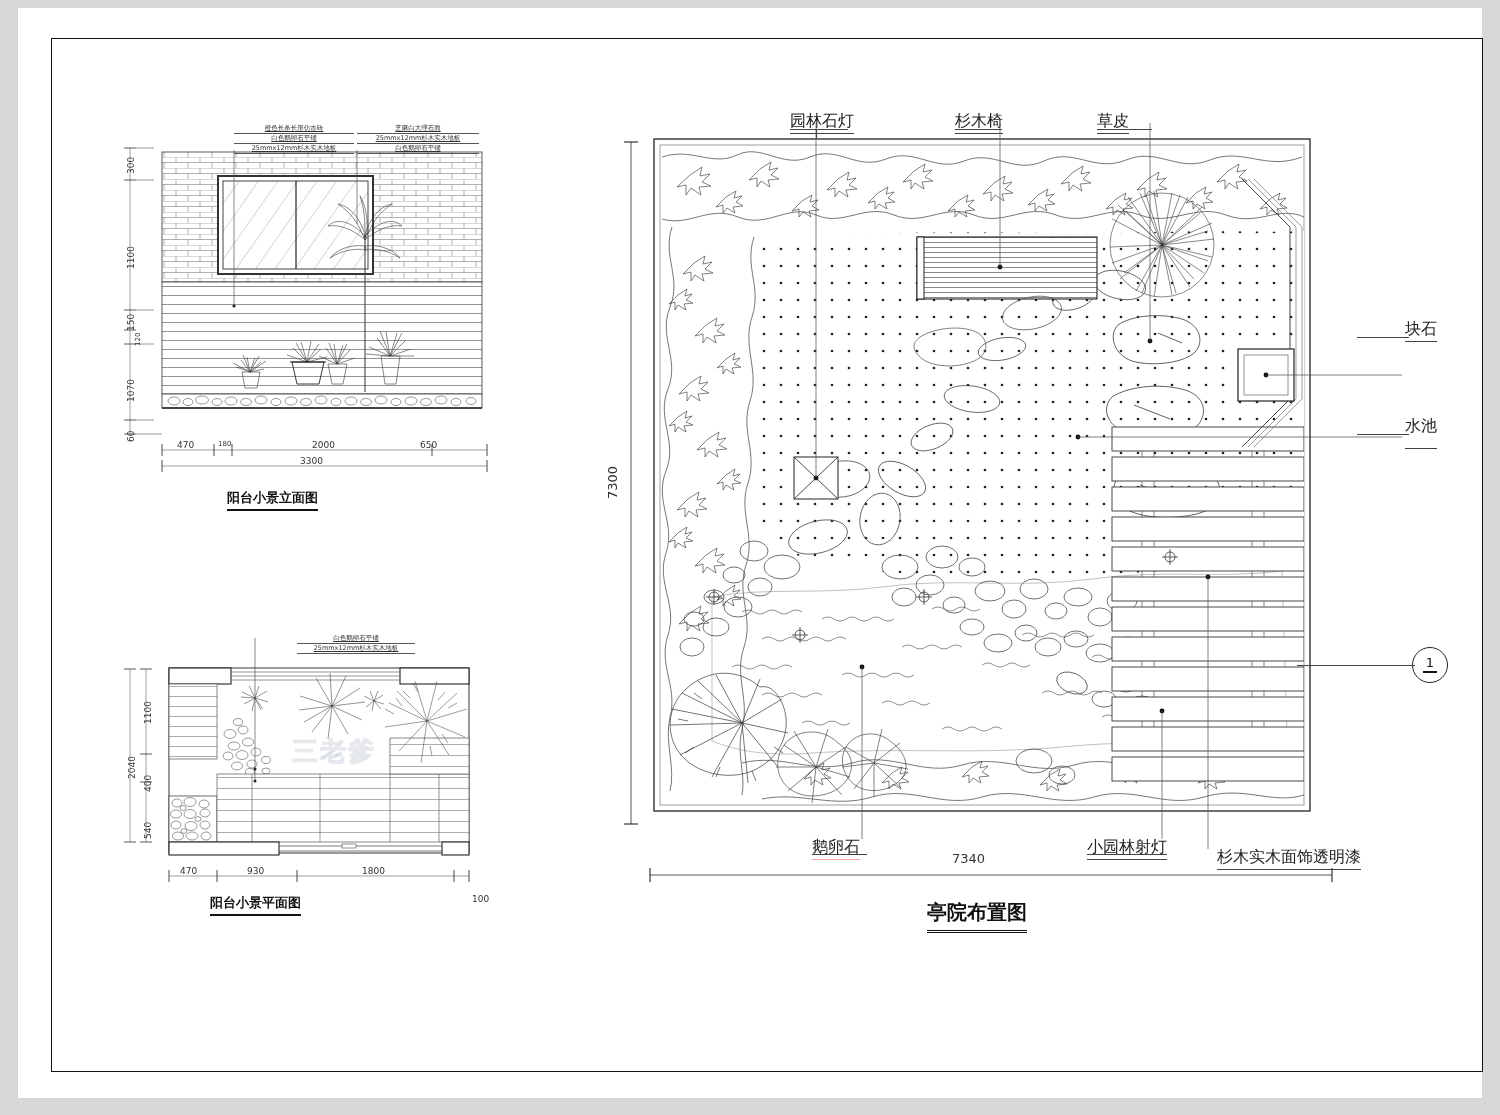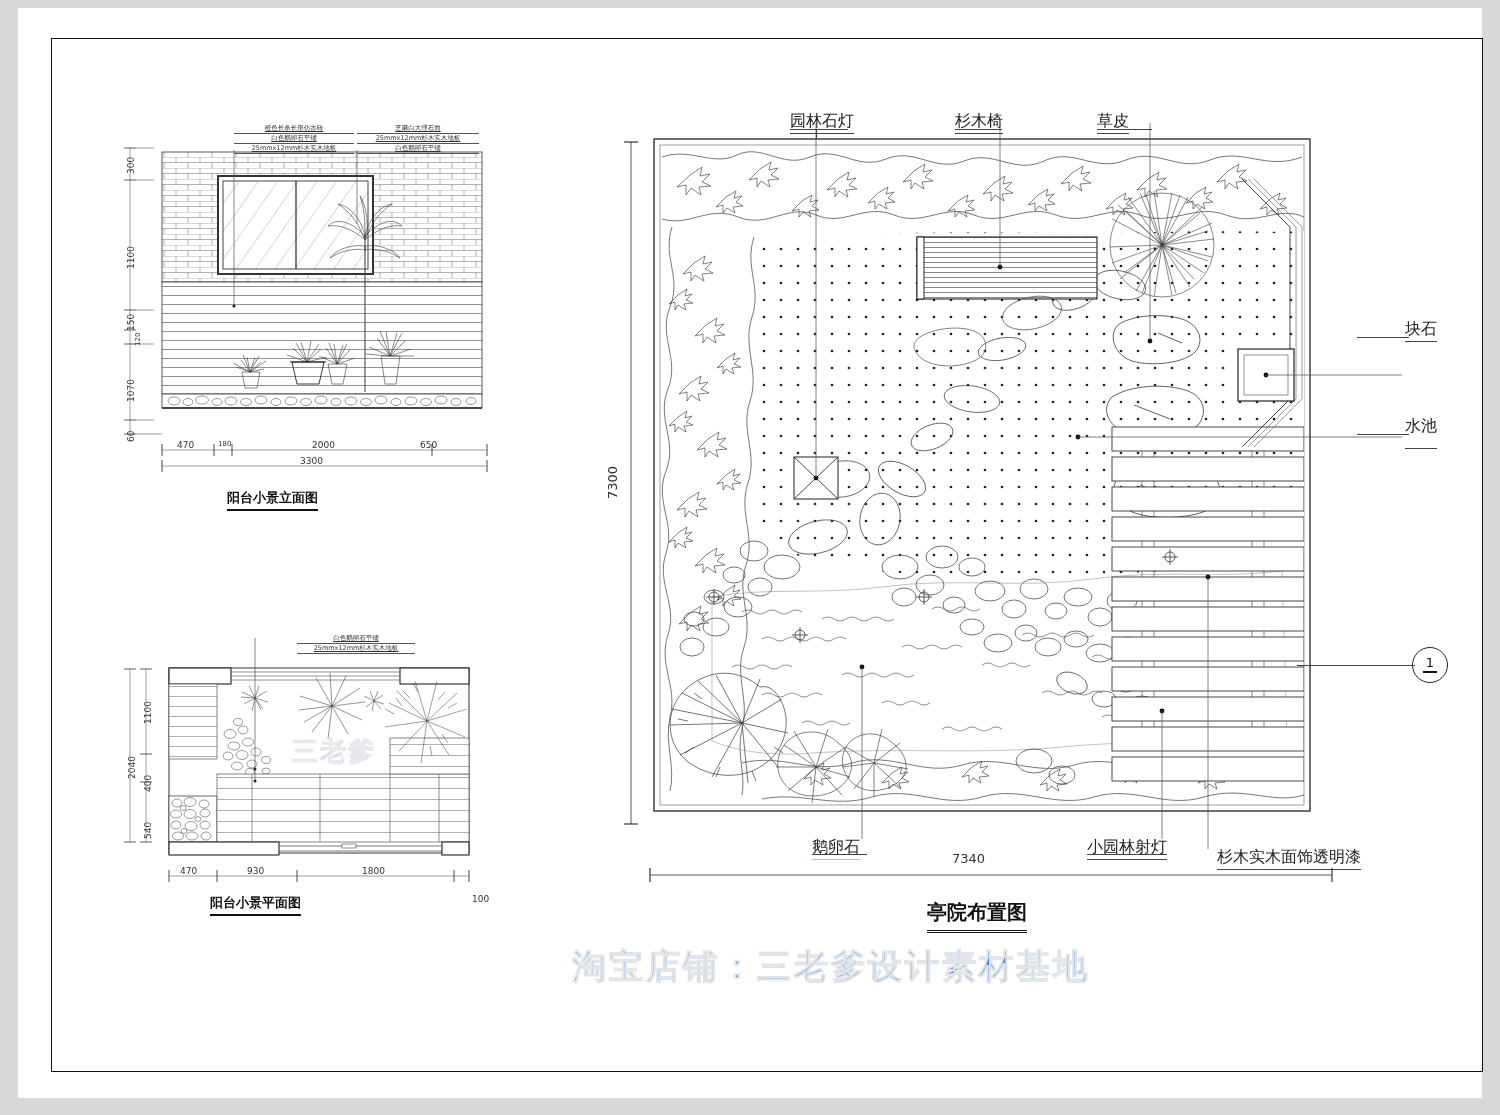--- a/index.html
+++ b/index.html
@@ -738,16 +738,15 @@
         <g stroke="#222" stroke-width="1.1">
           <line x1="15" y1="8" x2="29" y2="8"></line>
           <line x1="15" y1="690" x2="29" y2="690"></line>
         </g>
       </svg>
       <div class="dimtxt vert" style="left:8px;top:420px;font-size:13px;">7300</div>
 
       <div class="title big cn" style="left:330px;top:820px;">亭院布置图</div>
     </div>
 
-    <div class="wm wm-main cn" style="left:480px;top:905px;">淘宝店铺：三老爹设计素材基地</div>
 
   </div>
 </div>
 
 </body></html>

